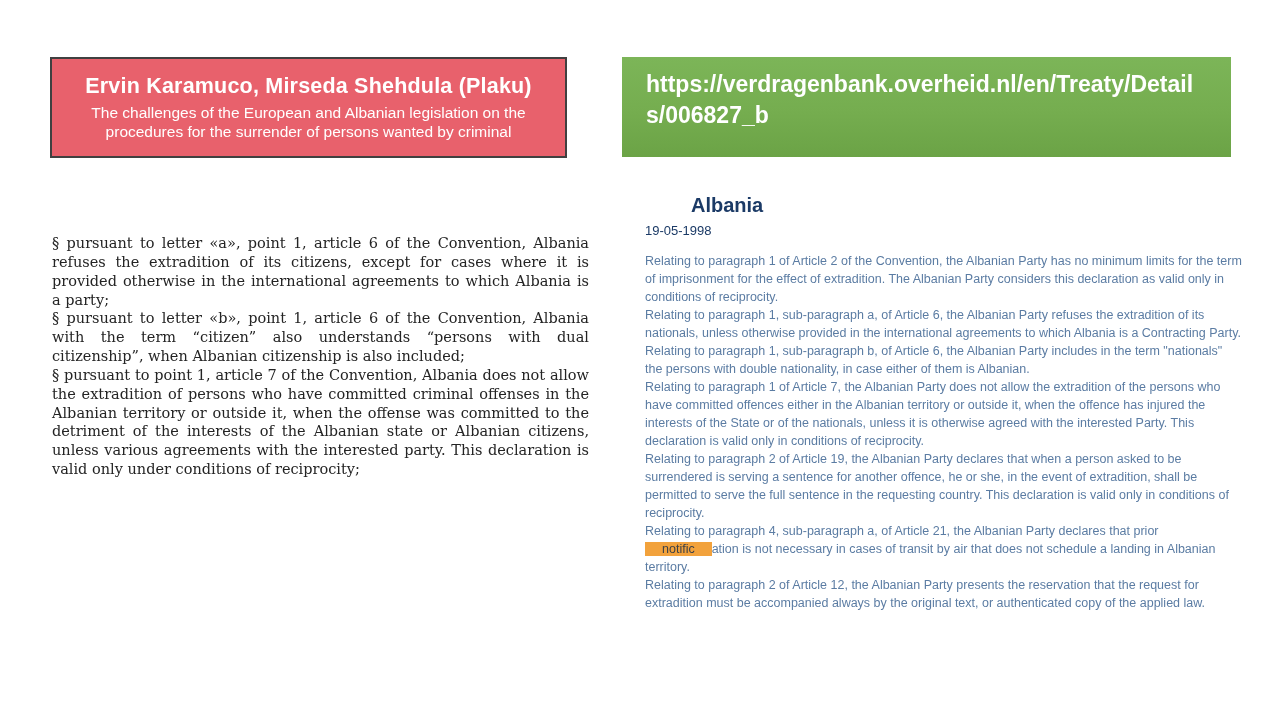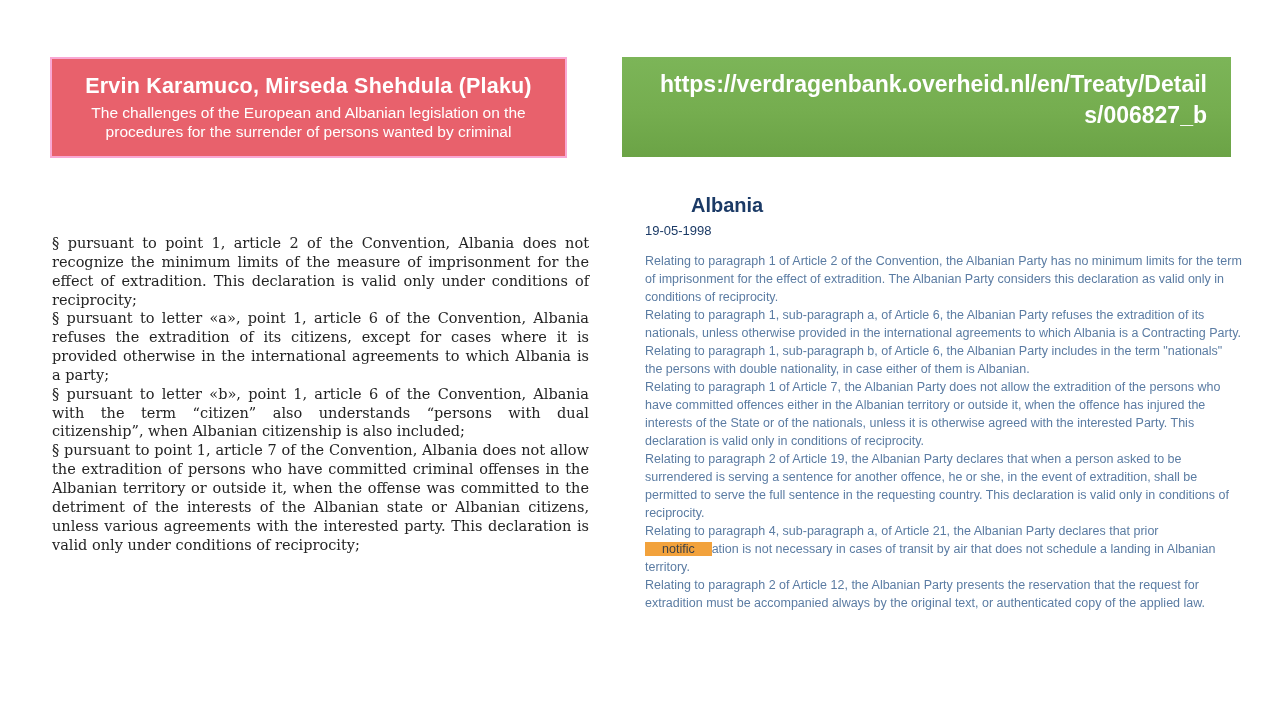--- a/index.html
+++ b/index.html
@@ -3,34 +3,34 @@
 <meta charset="utf-8">
 <style>
   * { margin: 0; padding: 0; box-sizing: border-box; }
   html, body { width: 1280px; height: 720px; background: #ffffff; overflow: hidden;
     font-family: "Liberation Sans", sans-serif; }
   .slide { position: relative; width: 1280px; height: 720px; background: #ffffff; }
 
   
   .author-box {
     position: absolute; left: 50px; top: 57px; width: 517px; height: 101px;
-    background: #E8616C; border: 2px solid #f9a8d4;
+    background: #E8616C; border: 2px solid #404040;
     color: #ffffff; text-align: center;
     display: flex; flex-direction: column; justify-content: center;
     padding: 4px 10px;
   }
   .author-title { font-size: 21.5px; font-weight: bold; line-height: 1.25; letter-spacing: 0.2px; }
   .author-subtitle { font-size: 15.5px; line-height: 1.28; margin-top: 3px; }
 
   
   .url-box {
     position: absolute; left: 622px; top: 57px; width: 609px; height: 100px;
     background: linear-gradient(180deg, #7cb558 0%, #75ad4f 55%, #6ba346 100%);
     color: #ffffff; font-weight: bold; font-size: 23px; line-height: 1.35;
-    text-align: right; padding: 12px 24px 0 24px;
+    text-align: left; padding: 12px 24px 0 24px;
     word-break: break-all; cursor: pointer;
   }
 
   
   .doc-left {
     position: absolute; left: 52px; top: 234px; width: 537px;
     font-family: "DejaVu Serif", "Liberation Serif", serif;
     font-size: 14.5px; line-height: 1.3; color: #242424;
     text-align: justify;
   }
@@ -50,21 +50,20 @@
 <div class="slide">
 
   <div class="author-box">
     <div class="author-title">Ervin Karamuco, Mirseda Shehdula (Plaku)</div>
     <div class="author-subtitle">The challenges of the European and Albanian legislation on the procedures for the surrender of persons wanted by criminal</div>
   </div>
 
   <div class="url-box">https://verdragenbank.overheid.nl/en/Treaty/Details/006827_b</div>
 
   <div class="doc-left">
-    <p>§ pursuant to point 1, article 2 of the Convention, Albania does not recognize the minimum limits of the measure of imprisonment for the effect of extradition. This declaration is valid only under conditions of reciprocity;</p>
     <p>§ pursuant to letter «a», point 1, article 6 of the Convention, Albania refuses the extradition of its citizens, except for cases where it is provided otherwise in the international agreements to which Albania is a party;</p>
     <p>§ pursuant to letter «b», point 1, article 6 of the Convention, Albania with the term “citizen” also understands “persons with dual citizenship”, when Albanian citizenship is also included;</p>
     <p>§ pursuant to point 1, article 7 of the Convention, Albania does not allow the extradition of persons who have committed criminal offenses in the Albanian territory or outside it, when the offense was committed to the detriment of the interests of the Albanian state or Albanian citizens, unless various agreements with the interested party. This declaration is valid only under conditions of reciprocity;</p>
   </div>
 
   <div class="treaty">
     <div class="treaty-country">Albania</div>
     <div class="treaty-date">19-05-1998</div>
     <div class="treaty-body">
       <p>Relating to paragraph 1 of Article 2 of the Convention, the Albanian Party has no minimum limits for the term of imprisonment for the effect of extradition. The Albanian Party considers this declaration as valid only in conditions of reciprocity.</p>

